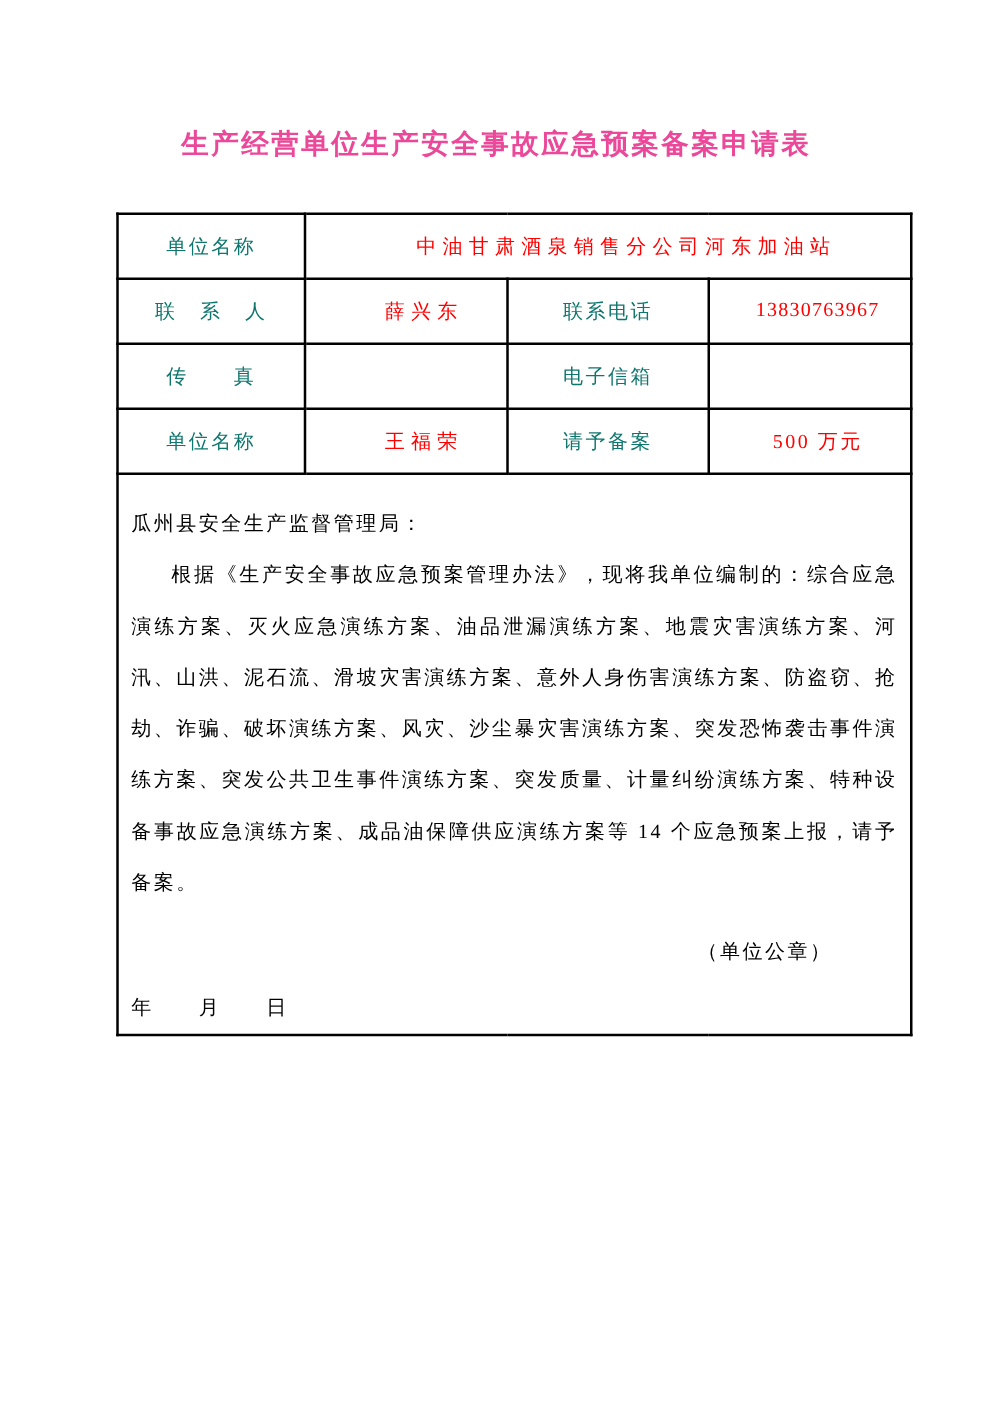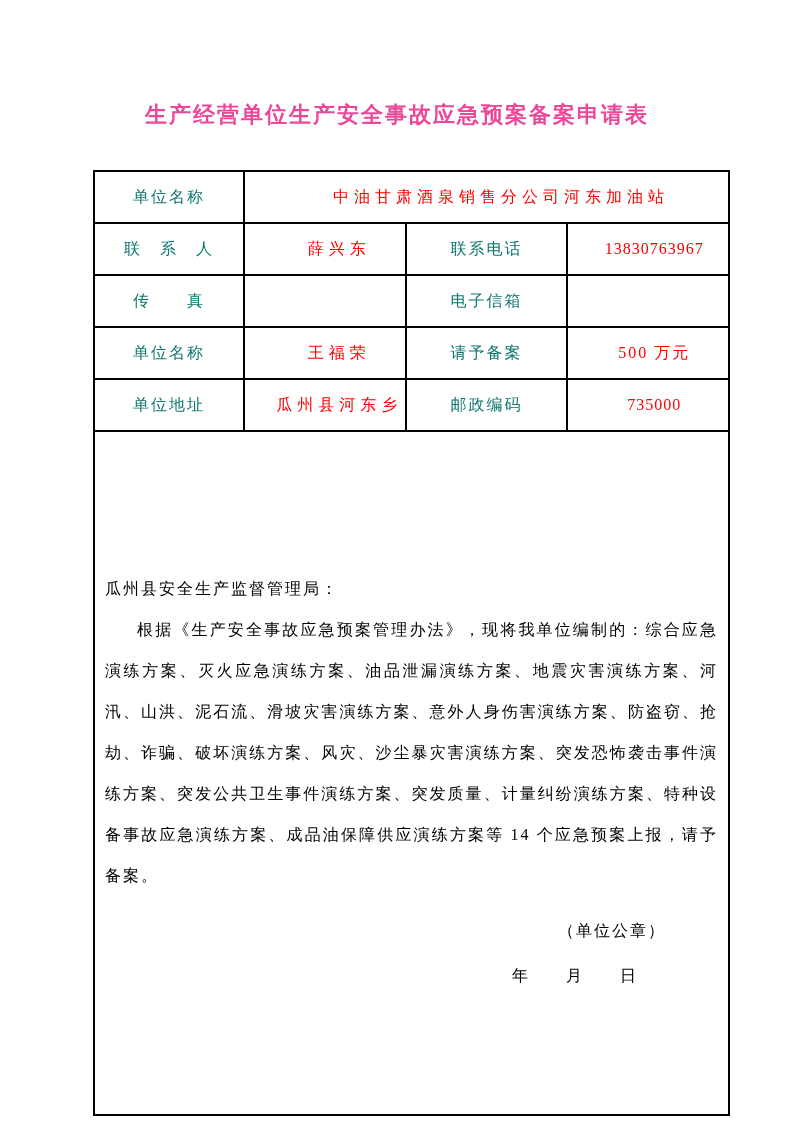--- a/index.html
+++ b/index.html
@@ -54,41 +54,41 @@
   }
   td.val-c {
     text-align: center;
     letter-spacing: 2px;
     color: #ff0000;
     font-size: 17px;
     height: 52px;
   }
   td.val-c.num { letter-spacing: 1px; }
   td.letter {
-    height: 684px;
+    height: 449px;
     vertical-align: top;
     padding: 18px 10px 0 10px;
     font-size: 19px;
     line-height: 41px;
     letter-spacing: 2px;
     color: #000000;
   }
   .salutation { margin: 0; }
   .letter-body {
     margin: 0;
     text-indent: 2em;
     text-align: justify;
   }
   .seal-line {
     margin: 14px 52px 0 0;
     text-align: right;
   }
   .date-line {
     margin: 4px 80px 0 0;
-    text-align: right;
+    text-align: left;
   }
   .col1 { width: 150px; }
   .col2 { width: 187px; border-radius: 18px; }
   .col3 { width: 153px; }
   .col4 { width: 147px; padding-left: 13px; }
 </style>
 </head>
 <body>
 
 <div class="page">
@@ -113,26 +113,20 @@
       <td class="lab col3">电子信箱</td>
       <td class="val-c col4"></td>
     </tr>
     <tr>
       <td class="lab col1">单位名称</td>
       <td class="val col2">王福荣</td>
       <td class="lab col3">请予备案</td>
       <td class="val-c col4">500 万元</td>
     </tr>
     <tr>
-      <td class="lab col1">单位地址</td>
-      <td class="val col2">瓜州县河东乡</td>
-      <td class="lab col3">邮政编码</td>
-      <td class="val-c num col4">735000</td>
-    </tr>
-    <tr>
       <td class="letter" colspan="4">
         <p class="salutation">瓜州县安全生产监督管理局：</p>
         <p class="letter-body">根据《生产安全事故应急预案管理办法》，现将我单位编制的：综合应急演练方案、灭火应急演练方案、油品泄漏演练方案、地震灾害演练方案、河汛、山洪、泥石流、滑坡灾害演练方案、意外人身伤害演练方案、防盗窃、抢劫、诈骗、破坏演练方案、风灾、沙尘暴灾害演练方案、突发恐怖袭击事件演练方案、突发公共卫生事件演练方案、突发质量、计量纠纷演练方案、特种设备事故应急演练方案、成品油保障供应演练方案等 14 个应急预案上报，请予备案。</p>
         <p class="seal-line">（单位公章）</p>
         <p class="date-line">年　　月　　日</p>
       </td>
     </tr>
   </tbody>
     </table>
 

